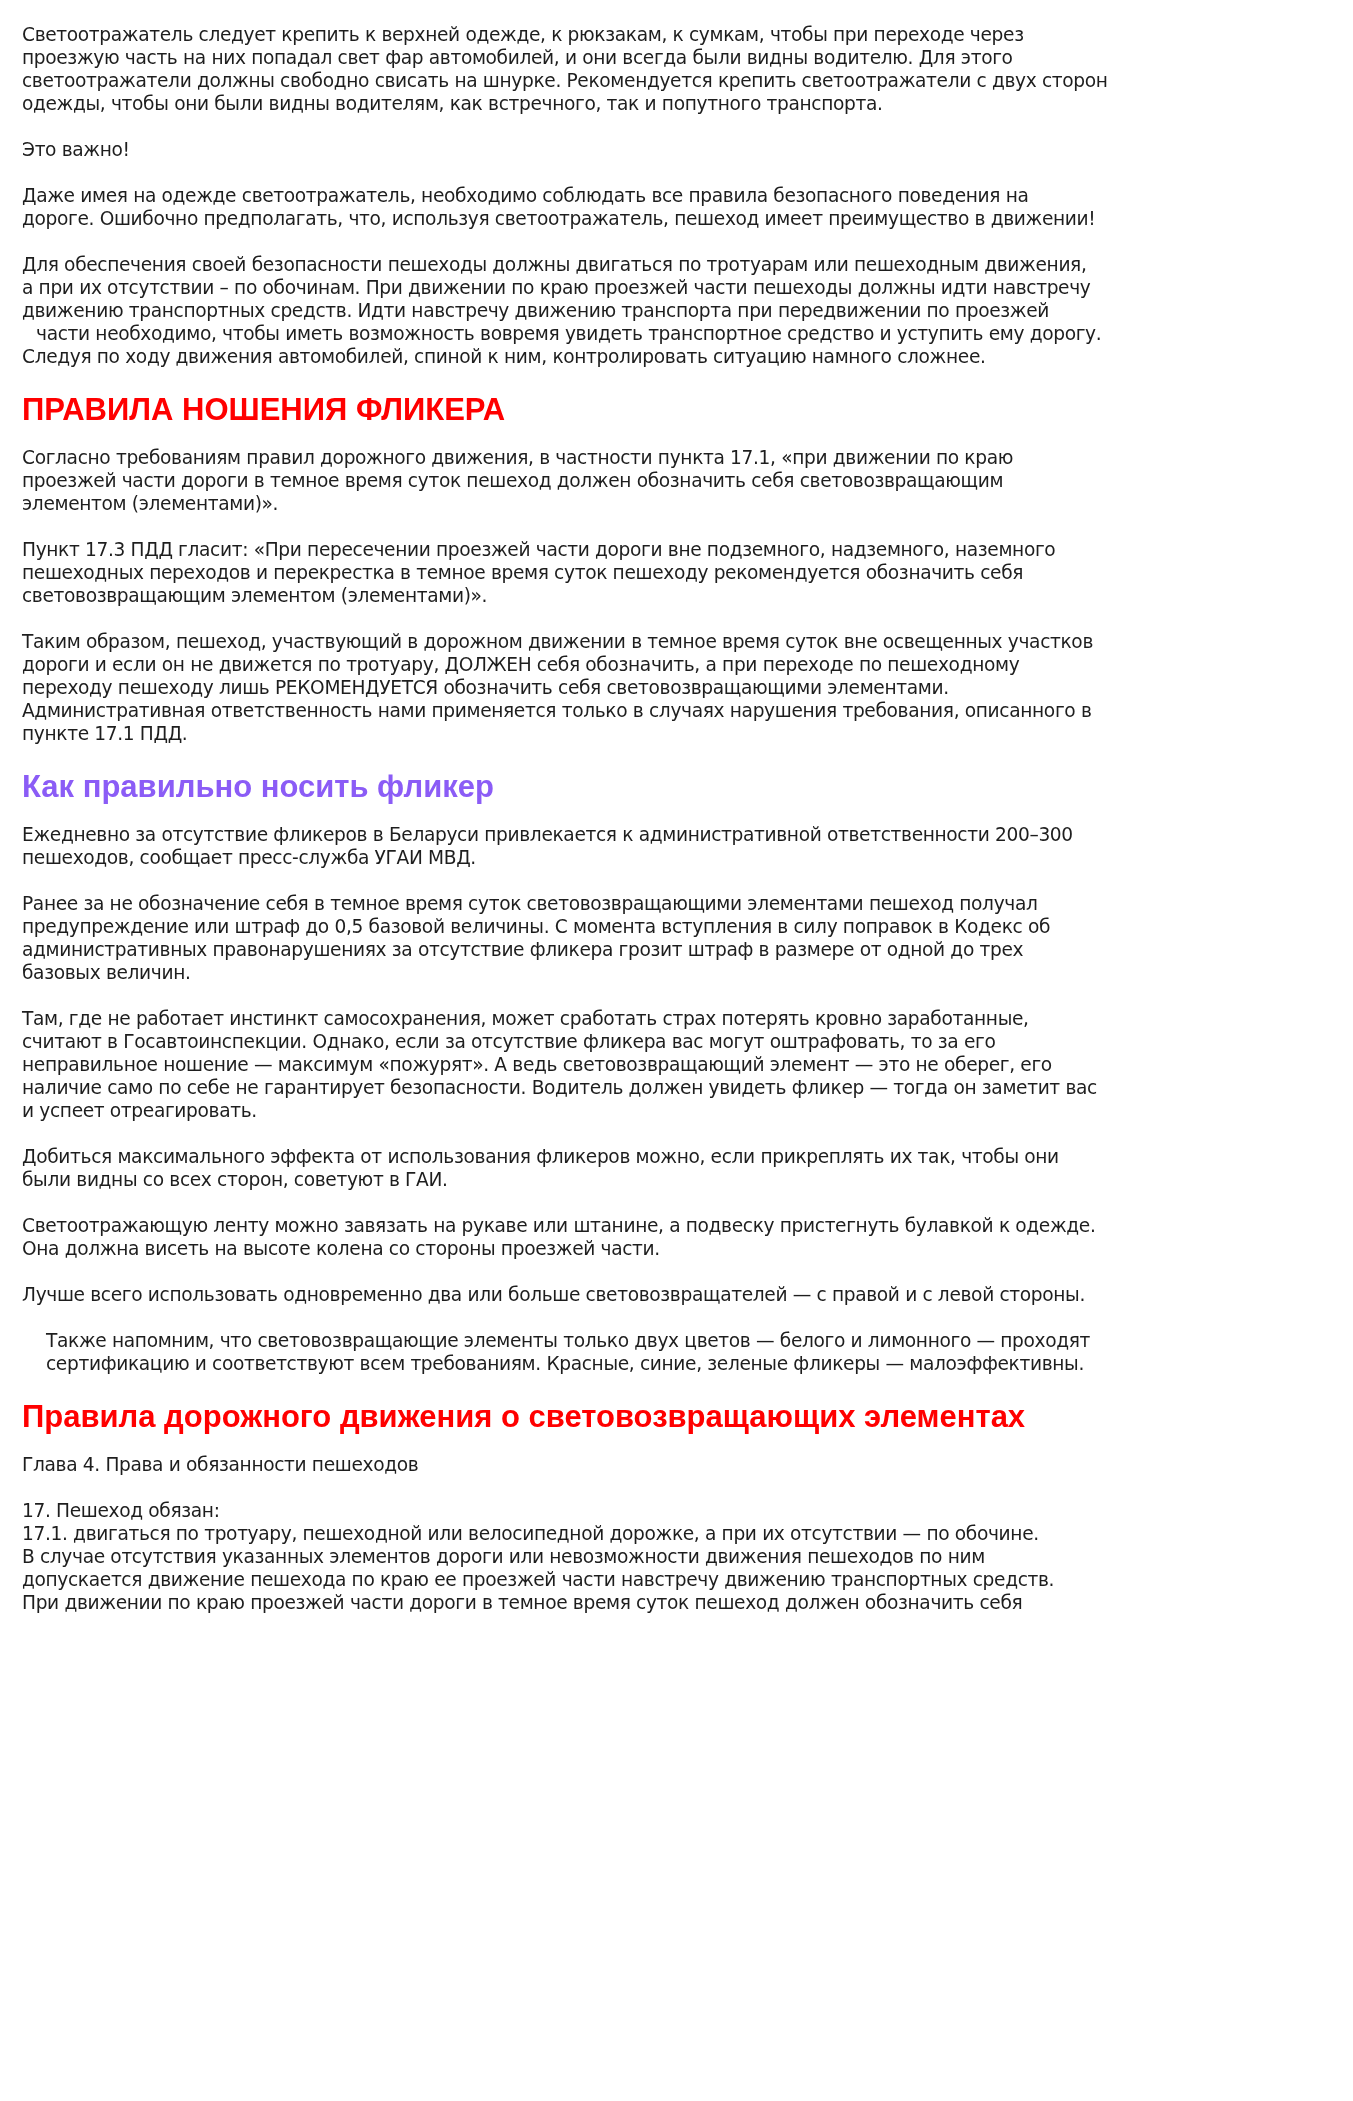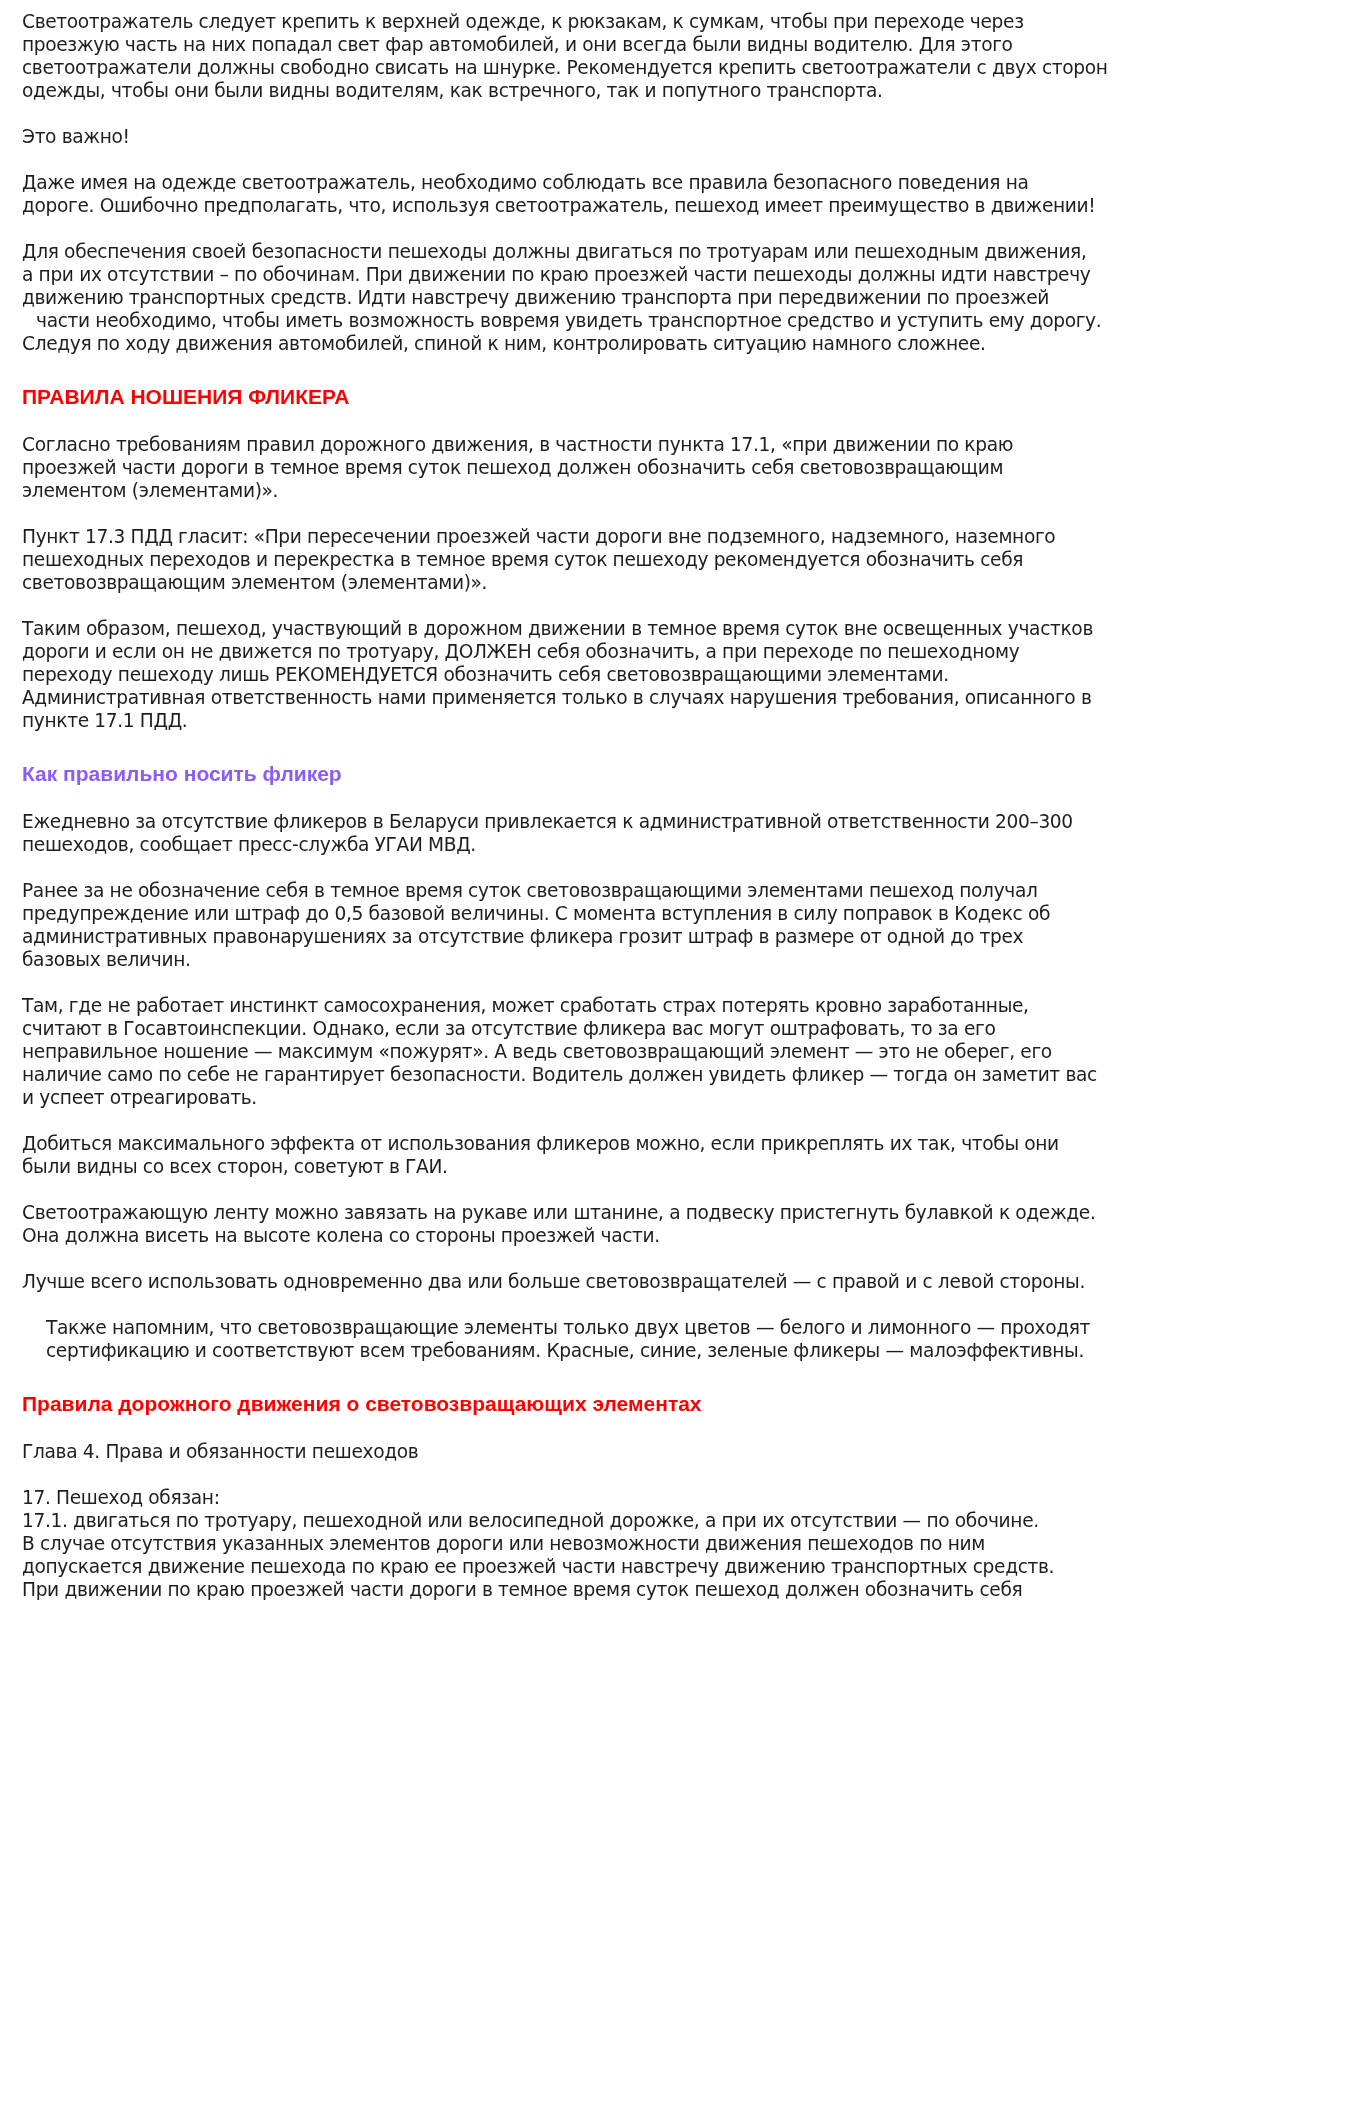--- a/index.html
+++ b/index.html
@@ -5,37 +5,37 @@
   html, body { margin: 0; padding: 0; background: #ffffff; }
   body {
     width: 1353px;
     height: 2101px;
     overflow: hidden;
     position: relative;
   }
   .page {
     position: absolute;
     left: 22px;
-    top: 10px;
+    top: 23px;
     width: 1320px;
   }
   .p {
     font-family: "DejaVu Sans", sans-serif;
     font-size: 18.6px;
     line-height: 23px;
     color: #1e1e1e;
     margin: 0 0 23px 0;
     letter-spacing: -0.35px;
     white-space: nowrap;
   }
   .p .ln { display: block; }
   .h {
     font-family: "Liberation Sans", sans-serif;
     font-weight: bold;
-    font-size: 21px;
+    font-size: 31px;
     line-height: 36px;
     color: #ff0000;
     margin: 0 0 18px 0;
     white-space: nowrap;
   }
   .sec { display: block; }
 </style>
 </head>
 <body style="background: rgb(255, 255, 255);">
 

